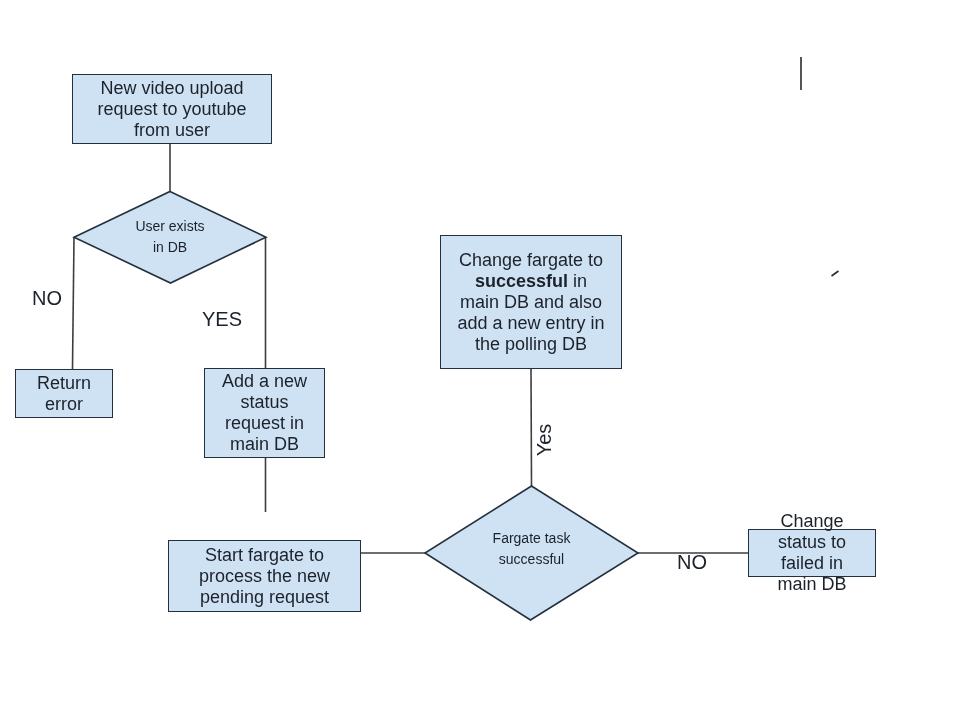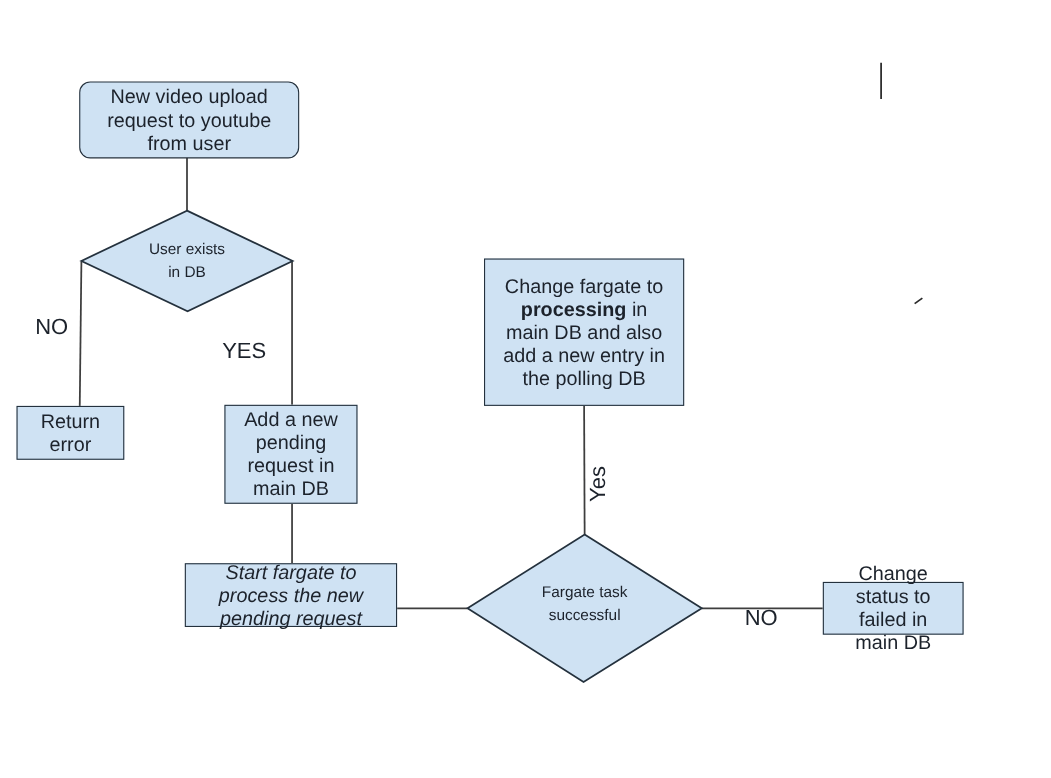--- a/index.html
+++ b/index.html
@@ -77,38 +77,38 @@
     <line class="edge" x1="531" y1="369" x2="531.5" y2="486"></line>
     <line class="edge" x1="638" y1="553" x2="748" y2="553"></line>
 
     <line class="edge stray" x1="801" y1="57" x2="801" y2="90"></line>
     <line class="edge stray" x1="831.5" y1="276" x2="838.5" y2="271" stroke-width="3"></line>
 
     <polygon class="diamond" points="170,191.5 266,237.2 170.5,283 74,237.2"></polygon>
     <polygon class="diamond" points="531.5,486 638,553 530.5,620 425,553"></polygon>
   </svg>
 
-  <div class="node rect" style="left:72px; top:74px; width:200px; height:70px; padding:0 11px;border-radius:10px;">
+  <div class="node rect" style="left:72px; top:74px; width:200px; height:70px; padding:0 11px;">
     <span class="node-text">New video upload request to youtube from user</span>
   </div>
 
   <div class="node rect" style="left:15px; top:369px; width:98px; height:49px; padding:0 14px;">
     <span class="node-text">Return error</span>
   </div>
 
   <div class="node rect" style="left:204px; top:368px; width:121px; height:90px; padding:0 12px;">
-    <span class="node-text">Add a new pending request in main DB</span>
+    <span class="node-text">Add a new status request in main DB</span>
   </div>
 
-  <div class="node rect" style="left:168px; top:512px; width:193px; height:58px; padding:0 19px;font-style:italic;">
+  <div class="node rect" style="left:168px; top:540px; width:193px; height:72px; padding:0 19px;">
     <span class="node-text">Start fargate to process the new pending request</span>
   </div>
 
   <div class="node rect" style="left:440px; top:235px; width:182px; height:134px; padding:0 14px;">
-    <span class="node-text"><span>Change fargate to </span><b>processing</b><span> in main DB and also add a new entry in the polling DB</span></span>
+    <span class="node-text"><span>Change fargate to </span><b>successful</b><span> in main DB and also add a new entry in the polling DB</span></span>
   </div>
 
   <div class="node rect" style="left:748px; top:529px; width:128px; height:48px; padding:0 24px;">
     <span class="node-text">Change status to failed in main DB</span>
   </div>
 
   <div class="diamond-text" style="left:74px; top:191px; width:192px; height:92px;">
     <span class="node-text" style="max-width:80px;">User exists in DB</span>
   </div>
 

